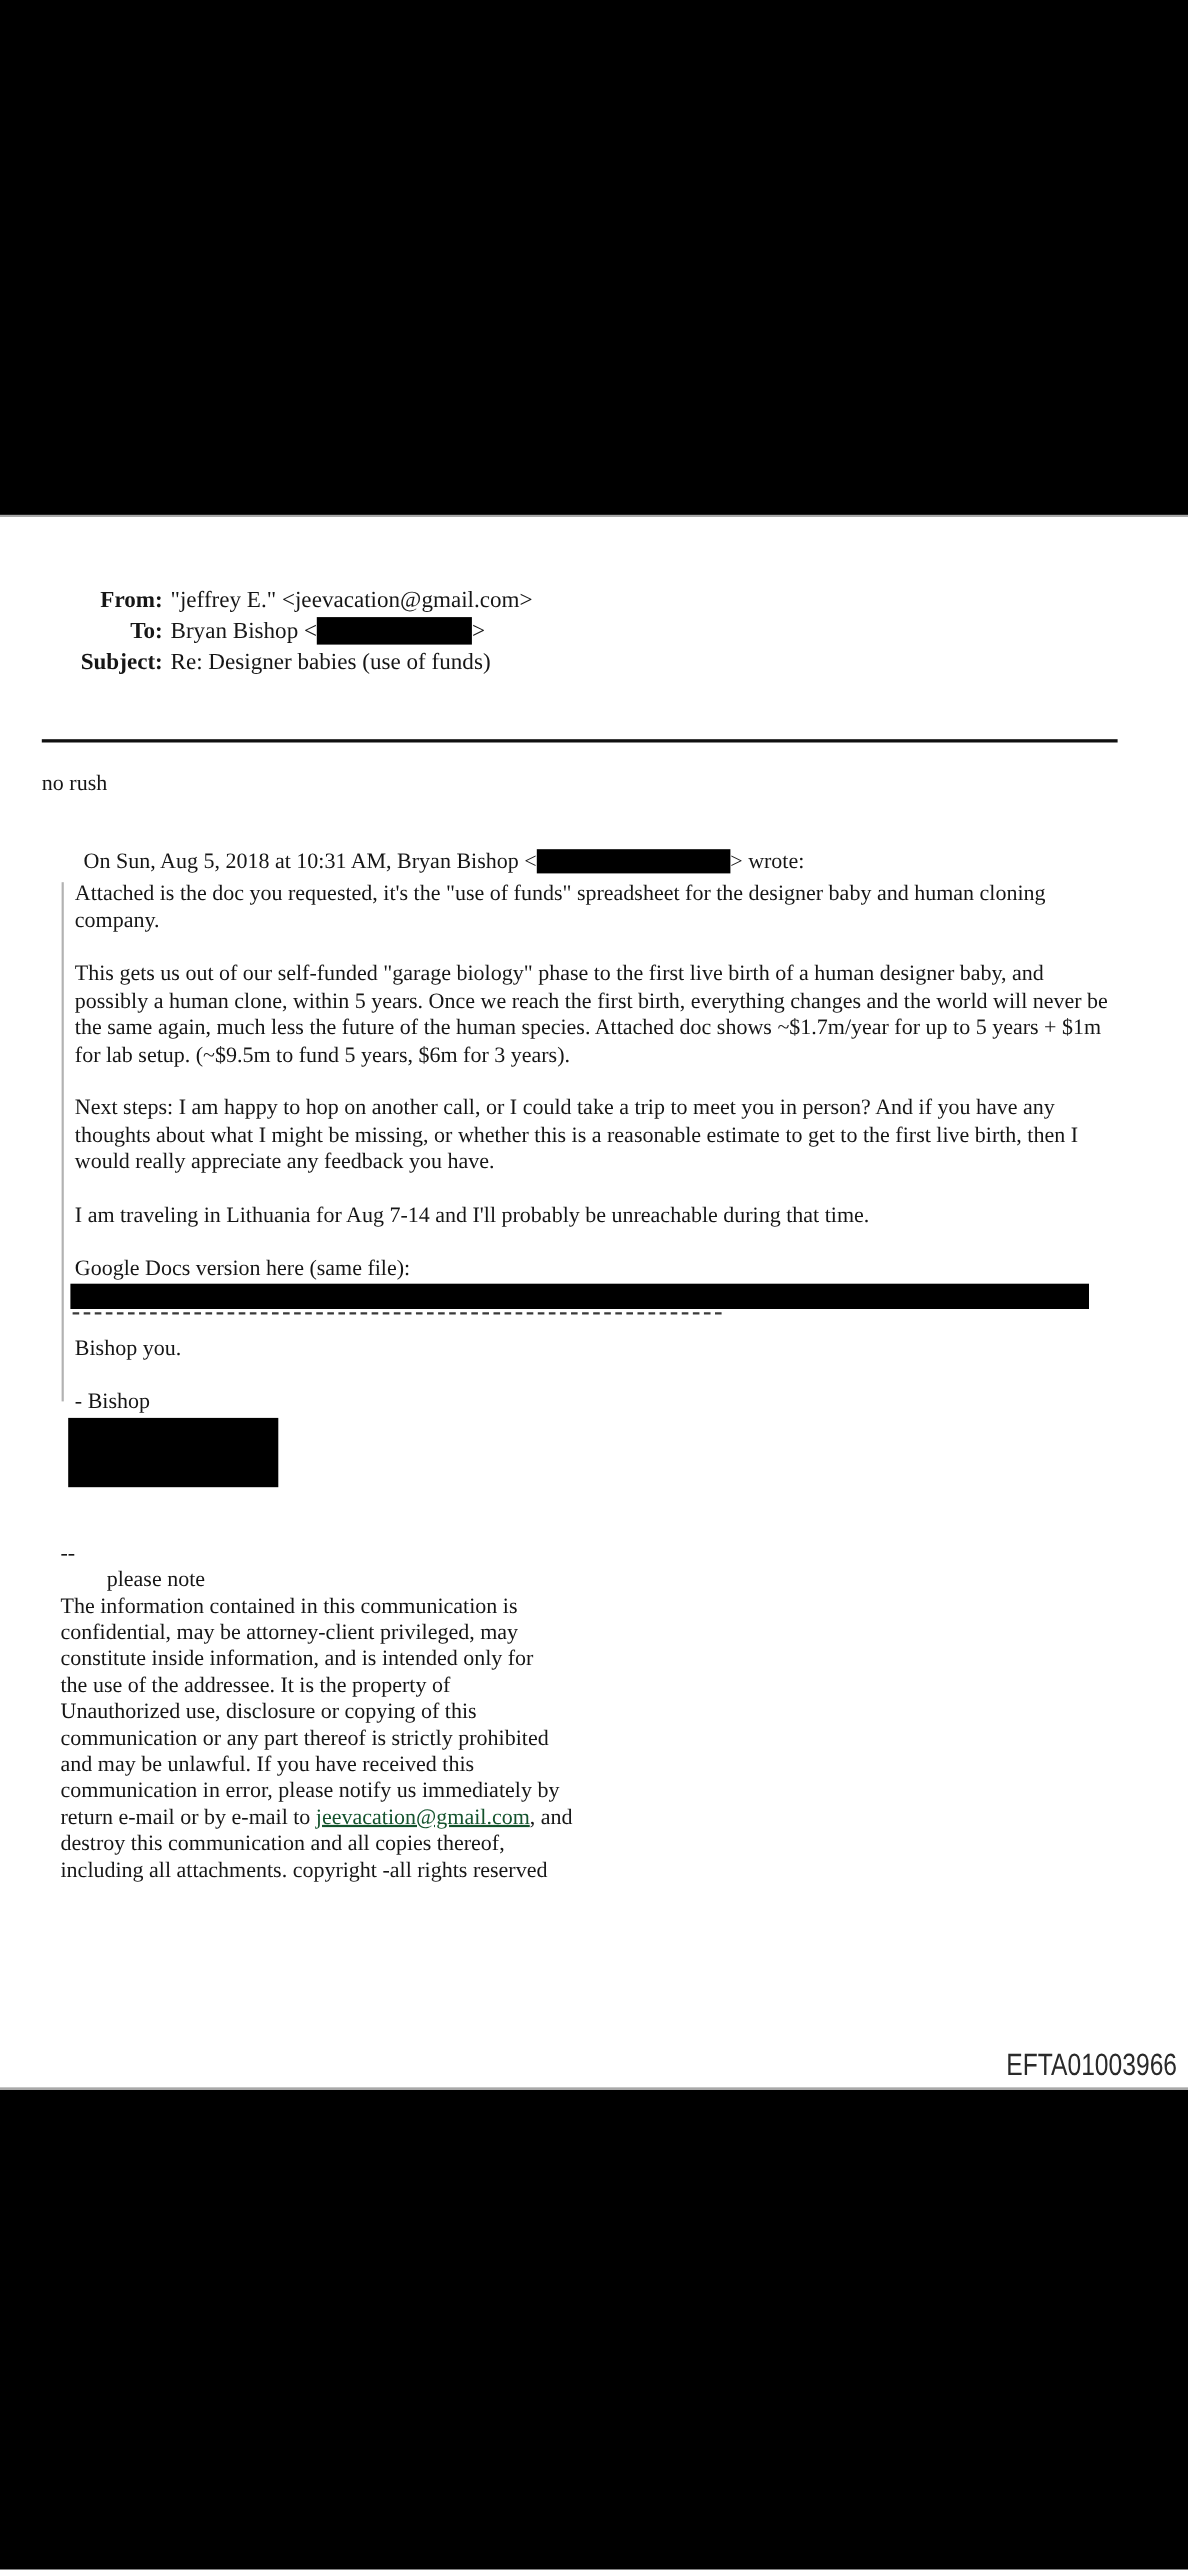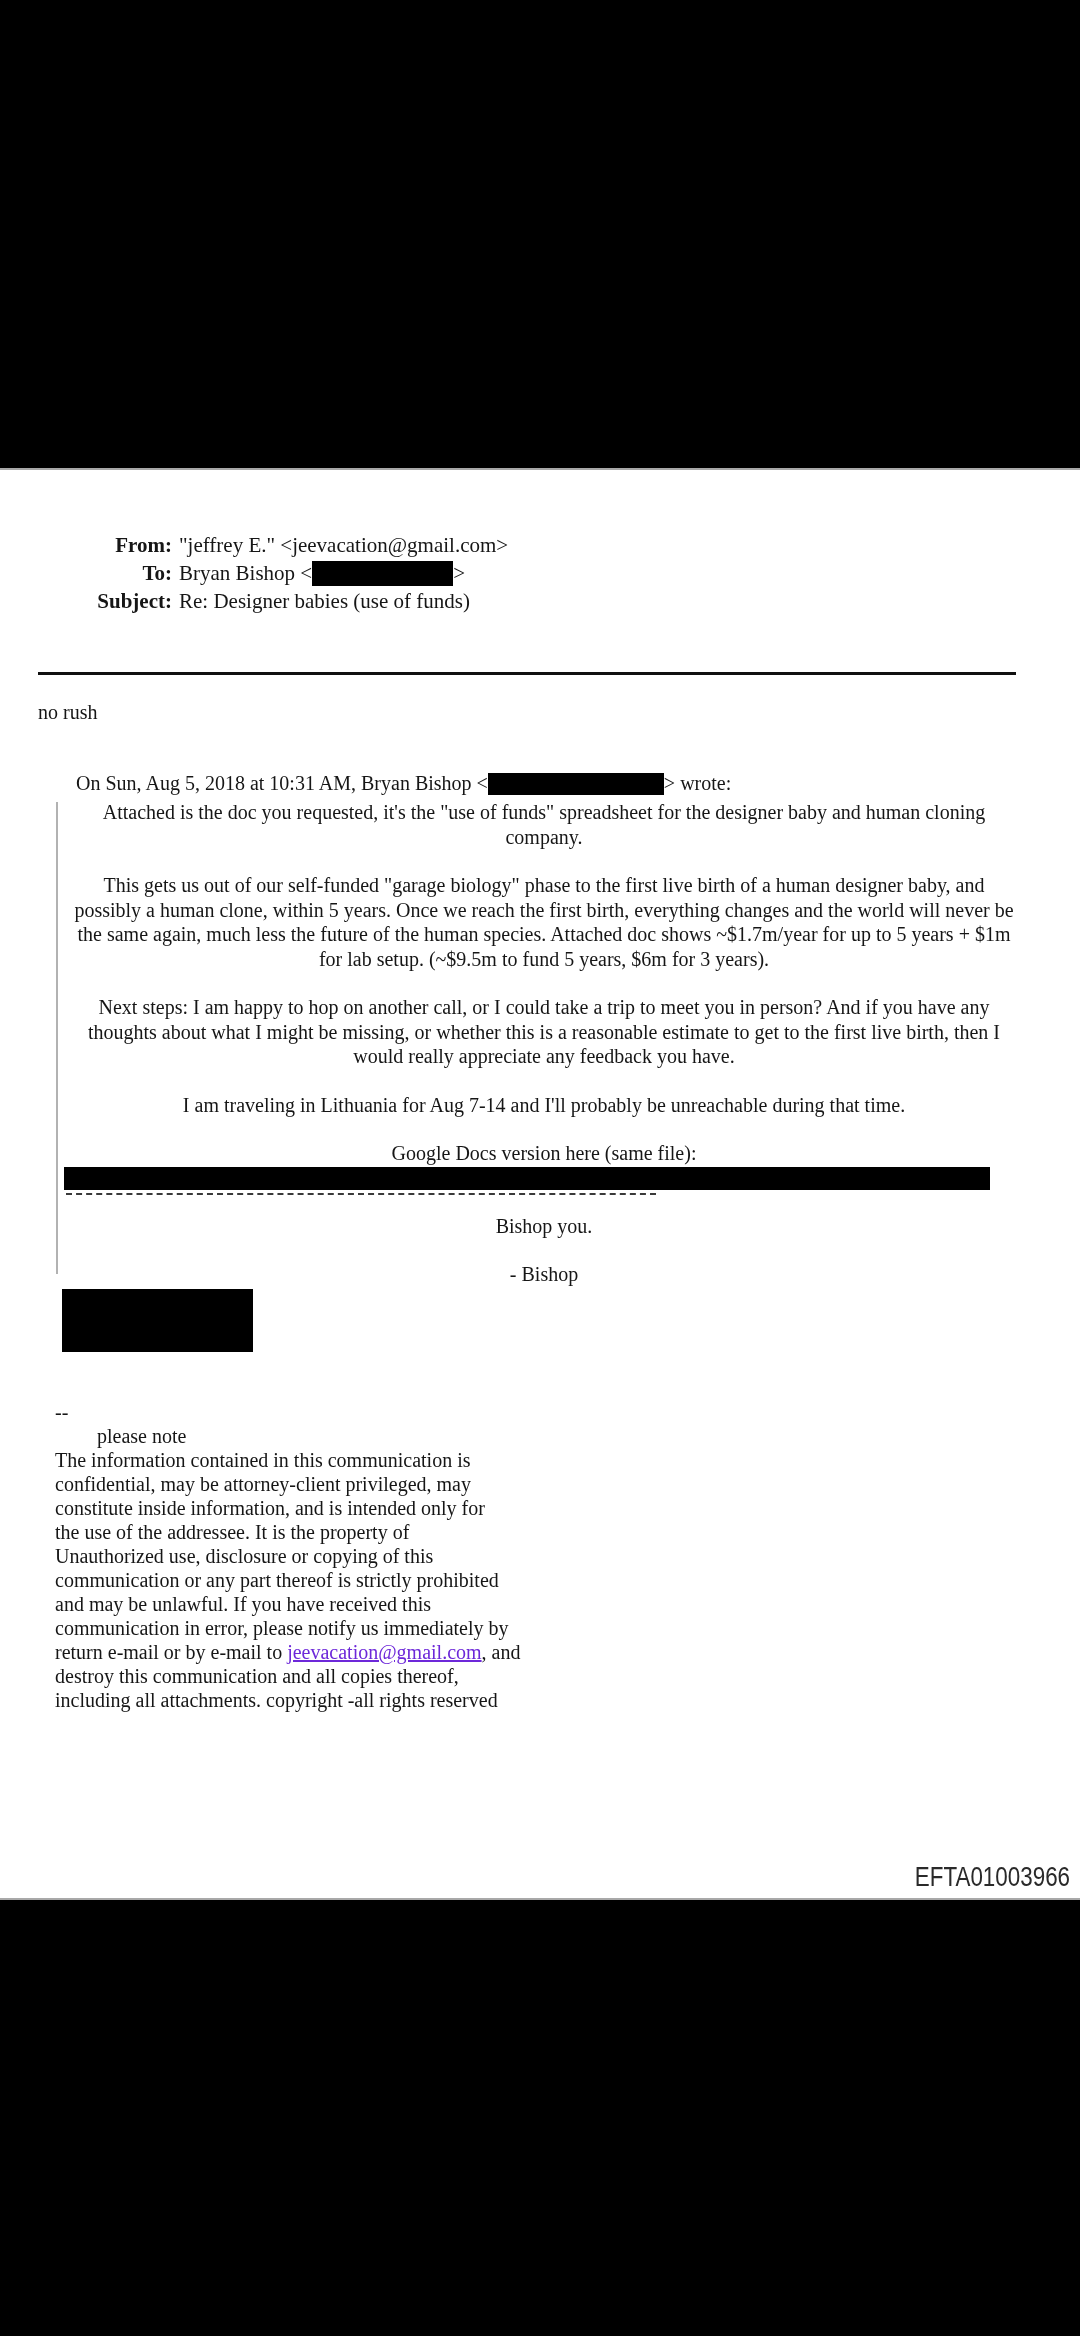--- a/index.html
+++ b/index.html
@@ -9,49 +9,49 @@
     font-family: "Liberation Serif", serif;
     color: #161616;
     position: relative;
     overflow: hidden;
   }
   .band { position: absolute; left: 0; width: 1080px; background: #000; }
   .band-top { top: 0; height: 468px; border-bottom: 2px solid #a8a8a8; }
   .band-bottom { top: 1898px; height: 438px; border-top: 2px solid #a8a8a8; }
 
   .header-block { position: absolute; top: 531px; left: 0; font-size: 21px; line-height: 28px; }
-  .hrow { display: flex; margin-left: 24px; }
+  .hrow { display: flex; }
   .hlabel { width: 148px; text-align: right; font-weight: bold; flex: none; }
   .hvalue { margin-left: 7px; white-space: nowrap; }
 
   .redact { background: #000; display: inline-block; }
   .redact-to { width: 141px; height: 25px; vertical-align: -6px; }
   .redact-quote { width: 176px; height: 22px; vertical-align: -5px; }
 
   .rule { position: absolute; top: 672px; left: 38px; width: 978px; height: 3px; background: #101010; }
 
   .no-rush { position: absolute; top: 701px; left: 38px; font-size: 20px; }
 
   .quote-attr { position: absolute; top: 772px; left: 48px; font-size: 20px; white-space: nowrap; margin-left: 28px; }
 
   .quote-border { position: absolute; left: 56px; top: 802px; width: 2px; height: 472px; background: #b2b2b2; }
 
-  .quote-body { position: absolute; top: 800px; left: 68px; width: 952px; font-size: 20px; line-height: 24.5px; text-align: center; }
+  .quote-body { position: absolute; top: 800px; left: 68px; width: 952px; font-size: 20px; line-height: 24.5px; }
   .quote-body p { margin: 0 0 24px 0; }
   .quote-body p.tight { margin-bottom: 0; }
 
   .redact-link-bar { display: block; width: 926px; height: 23px; background: #000; margin: 1px 0 0 -4px; }
   .redact-underline { width: 590px; height: 0; border-bottom: 2px dashed #3a3a3a; margin: 3px 0 19px -2px; }
 
   .sig-redact { display: block; width: 191px; height: 63px; background: #000; margin: 2px 0 0 -6px; }
 
   .footer-block { position: absolute; top: 1400px; left: 55px; font-size: 20px; line-height: 24px; }
   .footer-note { padding-left: 42px; }
   .footer-line { white-space: nowrap; }
-  .email-link { color: #6d28d9; text-decoration: underline; }
+  .email-link { color: #14532d; text-decoration: underline; }
 
   .bates { 
     position: absolute; top: 1861px; right: 10px;
     font-family: "Liberation Sans", sans-serif;
     font-size: 28px; color: #2a2a2a;
     transform: scaleX(0.8); transform-origin: right center;
   }
 </style>
 </head>
 <body>

